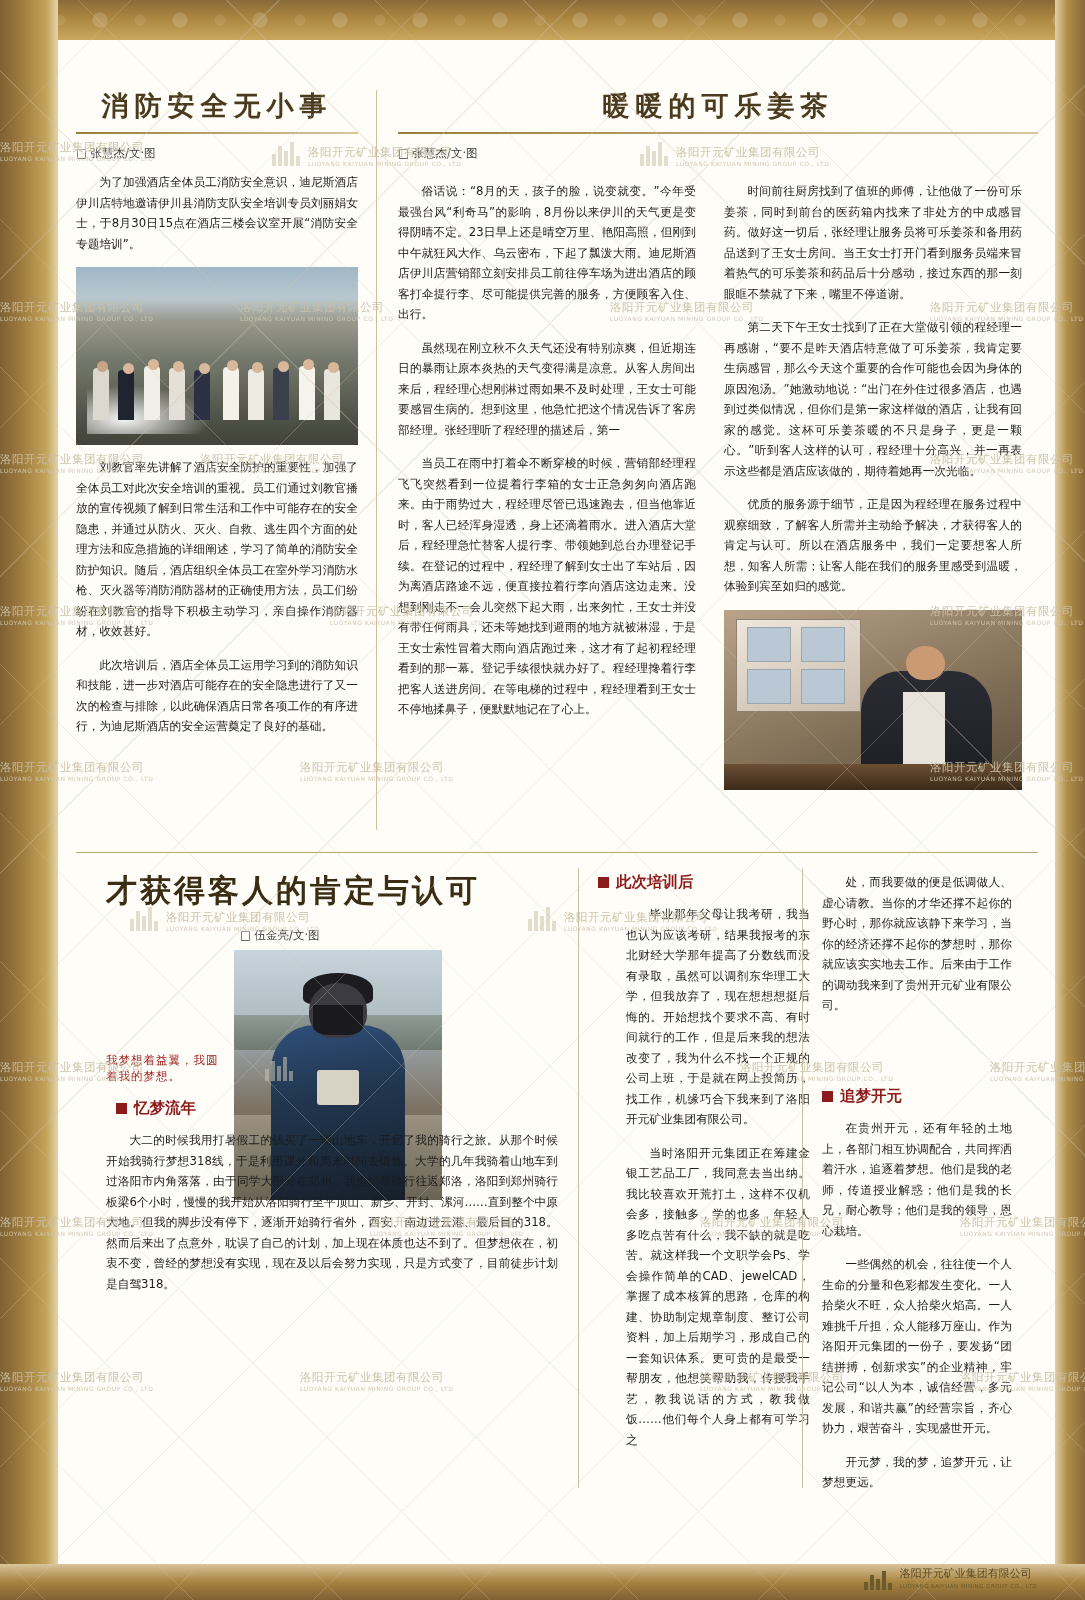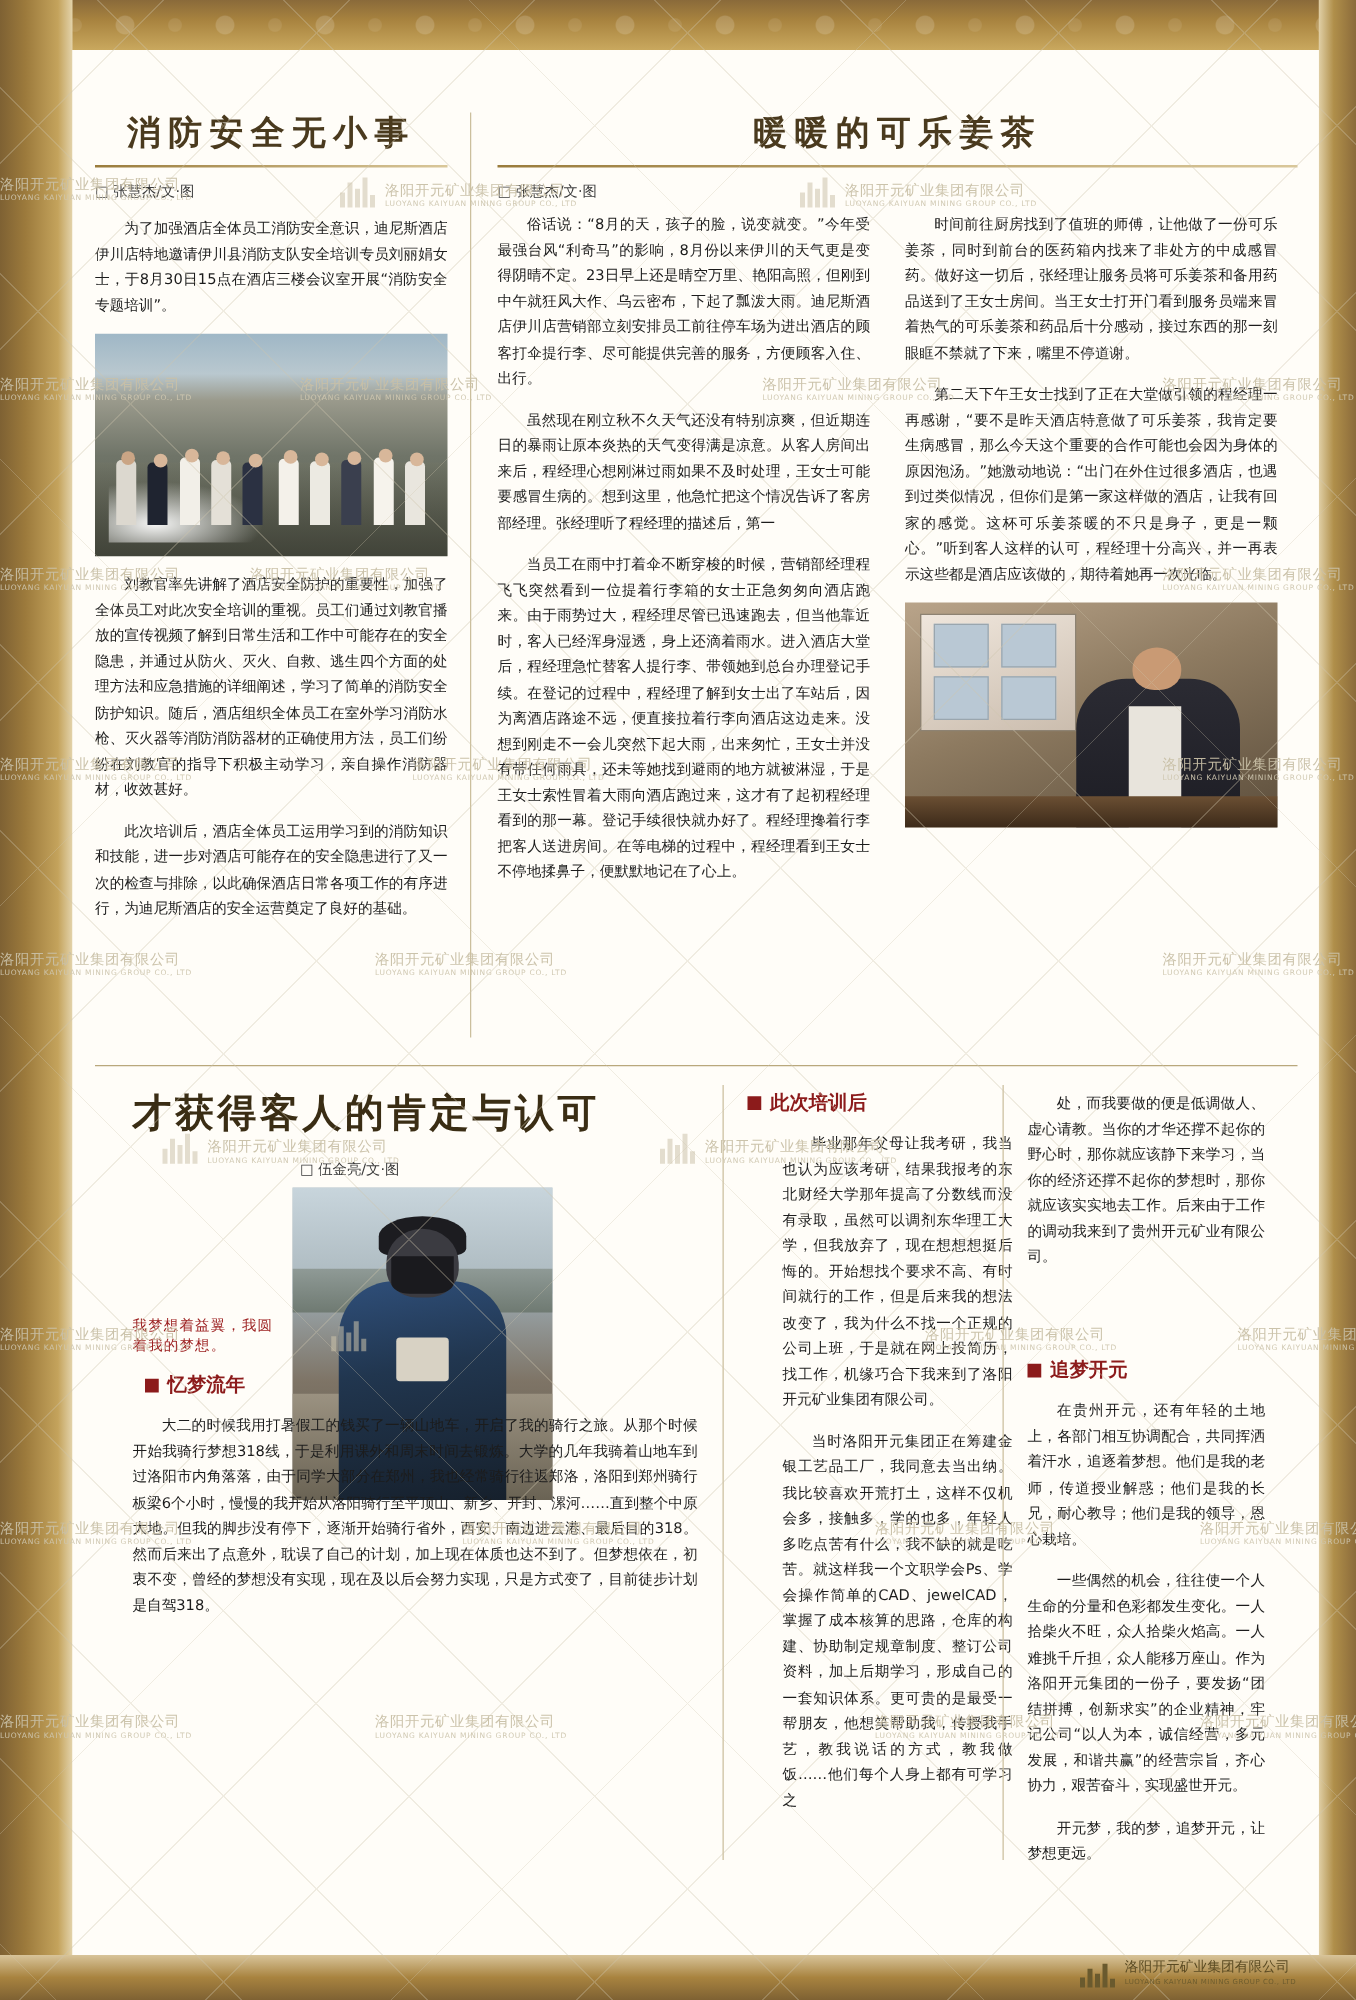--- a/index.html
+++ b/index.html
@@ -258,30 +258,31 @@
 
     <div class="vrule" style="left:318px; top:30px; height:740px;"></div>
 
     <div class="col" style="left:340px; top:28px; width:640px;">
       <div class="title-main">暖暖的可乐姜茶</div>
       <div style="position:relative;height:14px;">
         <div class="hr-gold" style="left:0;top:8px;width:640px;"></div>
       </div>
       <div class="byline" style="margin-top:8px;">□ 张慧杰/文·图</div>
 
-      <div style="display:flex; gap:28px; margin-top:8px;">
+      <div style="display:flex; gap:28px; margin-top:20px;">
         <div class="body-text" style="width:298px;">
           <p>俗话说：“8月的天，孩子的脸，说变就变。”今年受最强台风“利奇马”的影响，8月份以来伊川的天气更是变得阴晴不定。23日早上还是晴空万里、艳阳高照，但刚到中午就狂风大作、乌云密布，下起了瓢泼大雨。迪尼斯酒店伊川店营销部立刻安排员工前往停车场为进出酒店的顾客打伞提行李、尽可能提供完善的服务，方便顾客入住、出行。</p>
           <p>虽然现在刚立秋不久天气还没有特别凉爽，但近期连日的暴雨让原本炎热的天气变得满是凉意。从客人房间出来后，程经理心想刚淋过雨如果不及时处理，王女士可能要感冒生病的。想到这里，他急忙把这个情况告诉了客房部经理。张经理听了程经理的描述后，第一</p>
           <p>当员工在雨中打着伞不断穿梭的时候，营销部经理程飞飞突然看到一位提着行李箱的女士正急匆匆向酒店跑来。由于雨势过大，程经理尽管已迅速跑去，但当他靠近时，客人已经浑身湿透，身上还滴着雨水。进入酒店大堂后，程经理急忙替客人提行李、带领她到总台办理登记手续。在登记的过程中，程经理了解到女士出了车站后，因为离酒店路途不远，便直接拉着行李向酒店这边走来。没想到刚走不一会儿突然下起大雨，出来匆忙，王女士并没有带任何雨具，还未等她找到避雨的地方就被淋湿，于是王女士索性冒着大雨向酒店跑过来，这才有了起初程经理看到的那一幕。登记手续很快就办好了。程经理搀着行李把客人送进房间。在等电梯的过程中，程经理看到王女士不停地揉鼻子，便默默地记在了心上。</p>
         </div>
         <div style="width:298px;">
           <div class="body-text">
             <p>时间前往厨房找到了值班的师傅，让他做了一份可乐姜茶，同时到前台的医药箱内找来了非处方的中成感冒药。做好这一切后，张经理让服务员将可乐姜茶和备用药品送到了王女士房间。当王女士打开门看到服务员端来冒着热气的可乐姜茶和药品后十分感动，接过东西的那一刻眼眶不禁就了下来，嘴里不停道谢。</p>
             <p>第二天下午王女士找到了正在大堂做引领的程经理一再感谢，“要不是昨天酒店特意做了可乐姜茶，我肯定要生病感冒，那么今天这个重要的合作可能也会因为身体的原因泡汤。”她激动地说：“出门在外住过很多酒店，也遇到过类似情况，但你们是第一家这样做的酒店，让我有回家的感觉。这杯可乐姜茶暖的不只是身子，更是一颗心。”听到客人这样的认可，程经理十分高兴，并一再表示这些都是酒店应该做的，期待着她再一次光临。</p>
+            <p>优质的服务源于细节，正是因为程经理在服务过程中观察细致，了解客人所需并主动给予解决，才获得客人的肯定与认可。所以在酒店服务中，我们一定要想客人所想，知客人所需；让客人能在我们的服务里感受到温暖，体验到宾至如归的感觉。</p>
           </div>
           <div class="photo ph2" style="position:relative; width:298px; height:180px;">
             <div class="wall">
               <div class="pane" style="left:8%; top:8%; width:36%; height:38%;"></div>
               <div class="pane" style="left:52%; top:8%; width:36%; height:38%;"></div>
               <div class="pane" style="left:8%; top:54%; width:36%; height:38%;"></div>
               <div class="pane" style="left:52%; top:54%; width:36%; height:38%;"></div>
             </div>
             <div class="man-body"></div>
             <div class="man-shirt"></div>

